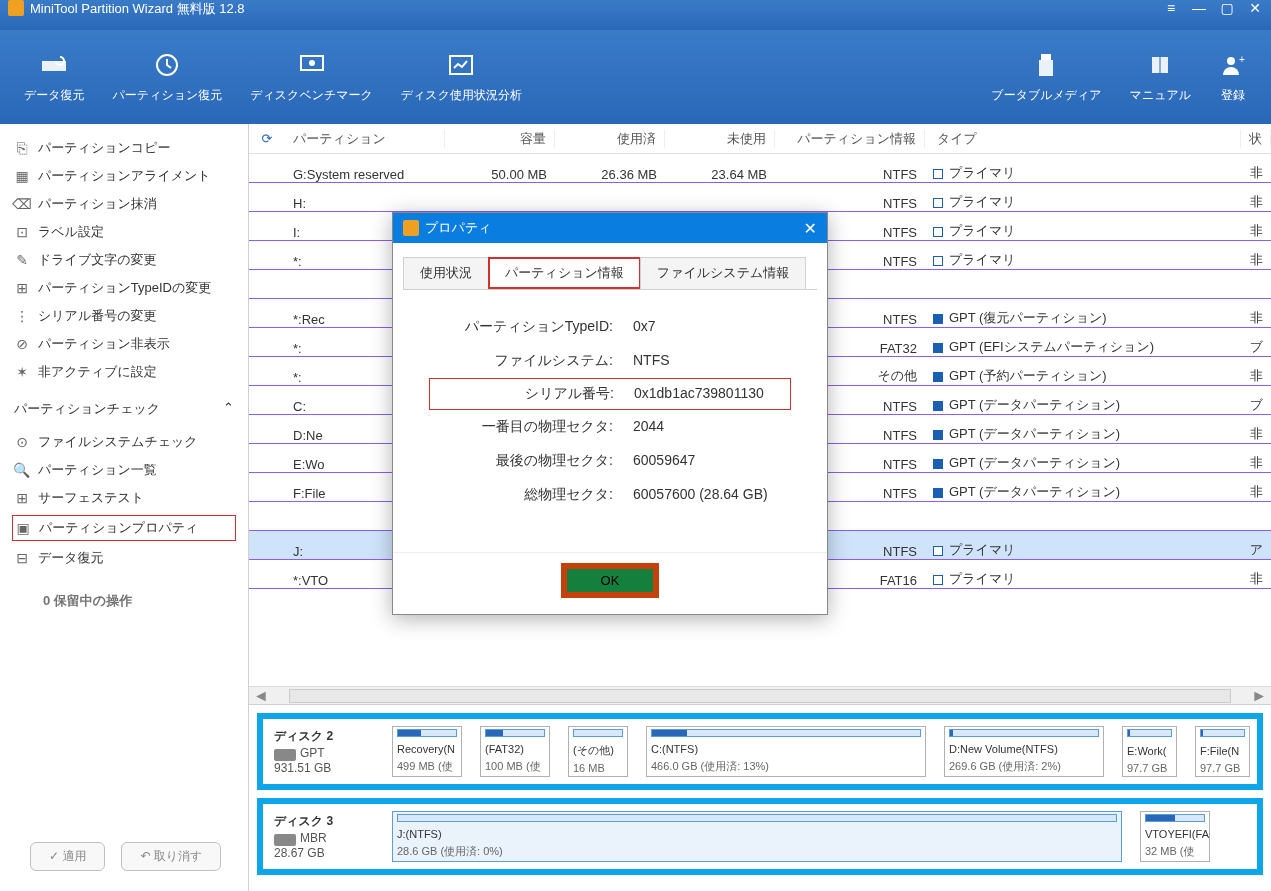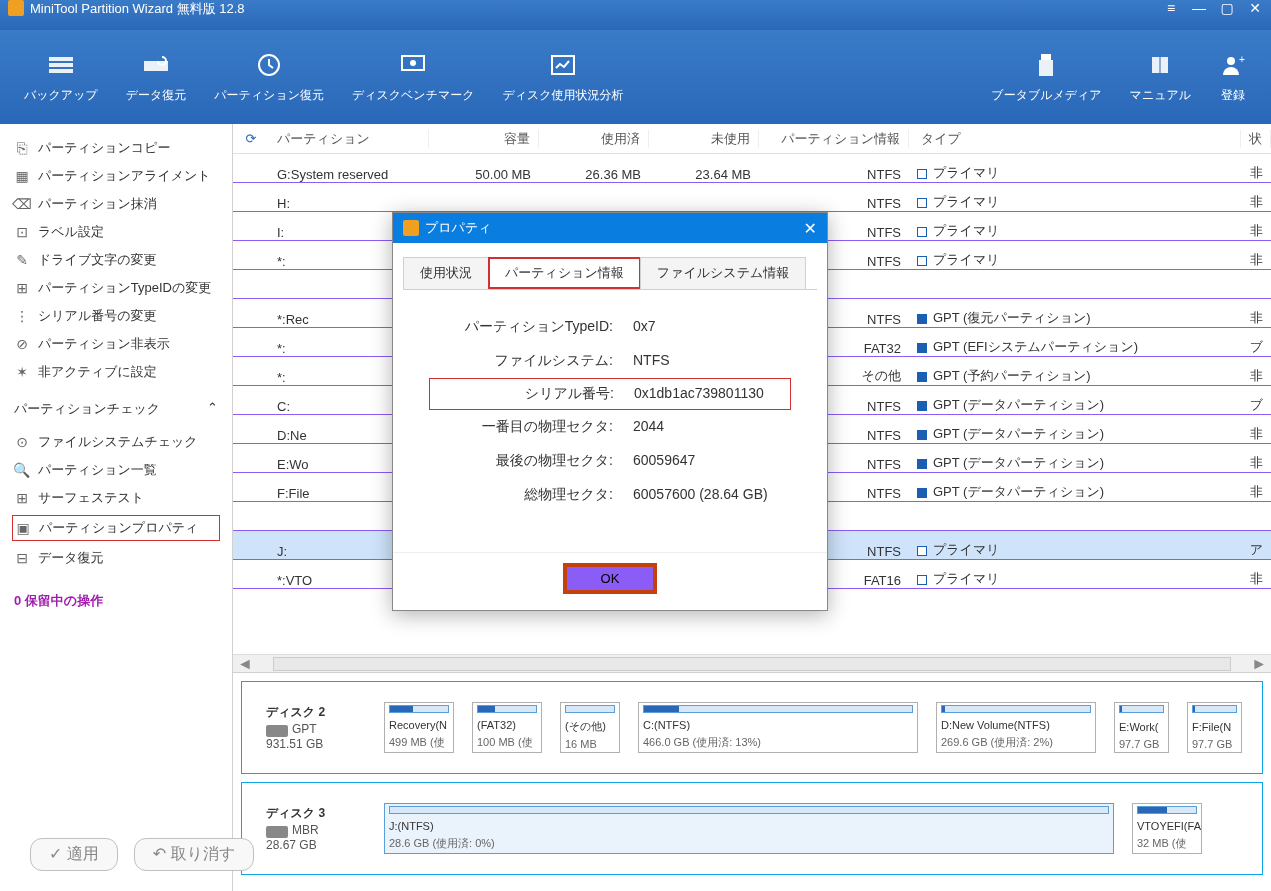--- a/index.html
+++ b/index.html
@@ -19,23 +19,23 @@
 .main { display: flex; height: calc(891px - 124px); background: #fff; }
 
 .sidebar { width: 310px; background: #fff; border-right: 1px solid #d0d0d0; overflow-y: auto; padding-top:4px; }
 .tab-row { display: flex; padding: 4px 8px 0 8px; }
 .tab-active { background: #fff; border: 1px solid #c0c0c0; border-bottom: none; padding: 6px 14px; font-size: 13px; border-radius: 3px 3px 0 0; color:#333; }
 .sb-group { padding: 6px 0; }
 .sb-item { display: flex; align-items: center; padding: 5px 14px; font-size: 13px; color: #333; cursor: pointer; gap: 8px; }
 .sb-item.highlighted { border: 1px solid #d03030; margin: 3px 12px; padding: 3px 2px; }
 .sb-icon { width: 16px; height: 16px; color: #666; display:flex; align-items:center; justify-content:center; font-size:14px; }
 .sb-header { display:flex; justify-content:space-between; align-items:flex-start; padding: 8px 14px 4px 14px; font-size: 13px; color:#333; font-weight:500; }
-.pending { padding: 14px; font-size: 13px; font-weight: bold; color: #a21caf; }
+.pending { padding: 14px; font-size: 13px; font-weight: bold; color: #737373; margin-left: 29px; }
 .sb-footer { position: absolute; bottom: 20px; left: 30px; display: flex; gap: 16px; }
-.sb-btn { padding: 5px 18px; border: 1px solid #c0c0c0; background: #f8f8f8; font-size: 16px; color: #888; cursor: pointer; border-radius:12px; }
+.sb-btn { padding: 5px 18px; border: 1px solid #c0c0c0; background: #f8f8f8; font-size: 12px; color: #888; cursor: pointer; border-radius:6px; }
 
 .content { flex: 1; display: flex; flex-direction: column; background: #fff; }
 .table-header { display: flex; background: #fff; border-bottom: 1px solid #e0e0e0; font-size: 13px; color: #555; height:30px; align-items:center; }
 .th-refresh { width: 36px; display:flex; justify-content:center; color:#2968b8; cursor:pointer; }
 .th { padding: 0 8px; border-right: 1px solid #eee; }
 .col-part { flex: 0 0 160px; }
 .col-cap { flex: 0 0 110px; text-align: right; }
 .col-used { flex: 0 0 110px; text-align: right; }
 .col-unused { flex: 0 0 110px; text-align: right; }
 .col-fs { flex: 0 0 150px; text-align: right; }
@@ -46,21 +46,21 @@
 .row { display: flex; font-size: 13px; color: #333; height: 29px; align-items: flex-end; border-bottom: 1px solid #8b5cf6; }
 .row.selected { background: #cfe4fb; }
 .row .cell { padding: 0 8px; }
 .type-box { display: inline-block; width: 10px; height: 10px; border: 1px solid #1a5fb4; background: #fff; margin-right: 6px; vertical-align: middle; }
 .type-box.gpt { background: #1a5fb4; }
 
 .hscroll { height: 18px; background: #f0f0f0; border-top: 1px solid #ddd; display:flex; align-items:center; }
 .hscroll .track { flex:1; height:14px; background:#e8e8e8; border:1px solid #ccc; margin:0 16px; }
 
 .disk-section { border-top: 1px solid #d0d0d0; padding: 8px; background: #fff; }
-.disk-row { display: flex; gap: 18px; margin-bottom: 8px; border:1px solid #0ea5e9; padding:20px; }
+.disk-row { display: flex; gap: 18px; margin-bottom: 8px; border:6px solid #0ea5e9; padding:7px; }
 .disk-label { width: 104px; font-size: 12px; padding: 2px 4px; }
 .disk-label .dname { font-weight: bold; color: #333; }
 .disk-label .dtype { color: #555; display:flex; align-items:center; gap:4px; }
 .disk-label .dsize { color: #555; }
 .disk-icon { width:22px; height:12px; background:#888; border-radius:2px; display:inline-block; margin-top:4px; }
 .part-box { border: 1px solid #b0b0b0; padding: 2px 4px; font-size: 11px; color: #333; display:flex; flex-direction:column; justify-content:space-between; min-width:50px; }
 .part-bar { height: 8px; background: #d8e8f8; border: 1px solid #5a9fd8; margin-bottom: 2px; position:relative; }
 .part-bar .fill { height: 100%; background: #2968b8; }
 .part-box.sel { border-color: #5a9fd8; background:#eaf2fc; }
 
@@ -74,49 +74,39 @@
 .dialog-tabs { display: flex; border-bottom: 1px solid #d0d0d0; }
 .dtab { padding: 6px 16px; font-size: 13px; border: 1px solid #d0d0d0; border-bottom: none; background: #f4f4f4; margin-right: -1px; cursor: pointer; color:#333; }
 .dtab.active { background: #fff; }
 .dtab.highlighted { border: 2px solid #d03030; padding: 5px 15px; }
 .info-table { padding: 20px 30px 30px 30px; }
 .info-row { display: flex; padding: 8px 0; font-size: 14px; color: #333; }
 .info-label { width: 200px; text-align: right; padding-right: 20px; }
 .info-value { flex: 1; }
 .info-row.highlighted { border: 1px solid #d03030; margin: 0 -4px; padding: 6px 4px; }
 .dialog-footer { display: flex; justify-content: center; padding: 10px 0 16px 0; border-top: 1px solid #eee; }
-.ok-btn { padding: 4px 34px; border: 4px solid #c2410c; background: #8b5cf6; font-size: 13px; cursor: pointer; }
+.ok-btn { padding: 4px 34px; border: 6px solid #c2410c; background: #15803d; font-size: 13px; cursor: pointer; }
 
 svg { display:block; }
 </style>
 </head>
 <body>
 
 <div class="titlebar">
   <div class="icon"></div>
   <div class="title">MiniTool Partition Wizard 無料版 12.8</div>
   <div class="controls">
     <div class="ctrl">≡</div>
     <div class="ctrl">—</div>
     <div class="ctrl">▢</div>
     <div class="ctrl">✕</div>
   </div>
 </div>
 
 <div class="toolbar">
-  <div class="toolbar-item">
-    <div class="ticon">
-        <svg width="28" height="20" viewBox="0 0 28 20">
-          <rect x="2" y="2" width="24" height="4" fill="#fff" opacity="0.9"></rect>
-          <rect x="2" y="8" width="24" height="4" fill="#fff" opacity="0.9"></rect>
-          <rect x="2" y="14" width="24" height="4" fill="#fff" opacity="0.9"></rect>
-        </svg>
-      </div>
-    <span>バックアップ</span>
-  </div>
   <div class="toolbar-item">
     <div class="ticon">
         <svg width="28" height="20" viewBox="0 0 28 20">
           <rect x="2" y="6" width="24" height="10" fill="#fff" opacity="0.9"></rect>
           <path d="M20 2 a4 4 0 1 1 -4 4" fill="none" stroke="#fff" stroke-width="2"></path>
         </svg>
       </div>
     <span>データ復元</span>
   </div>
   <div class="toolbar-item">

